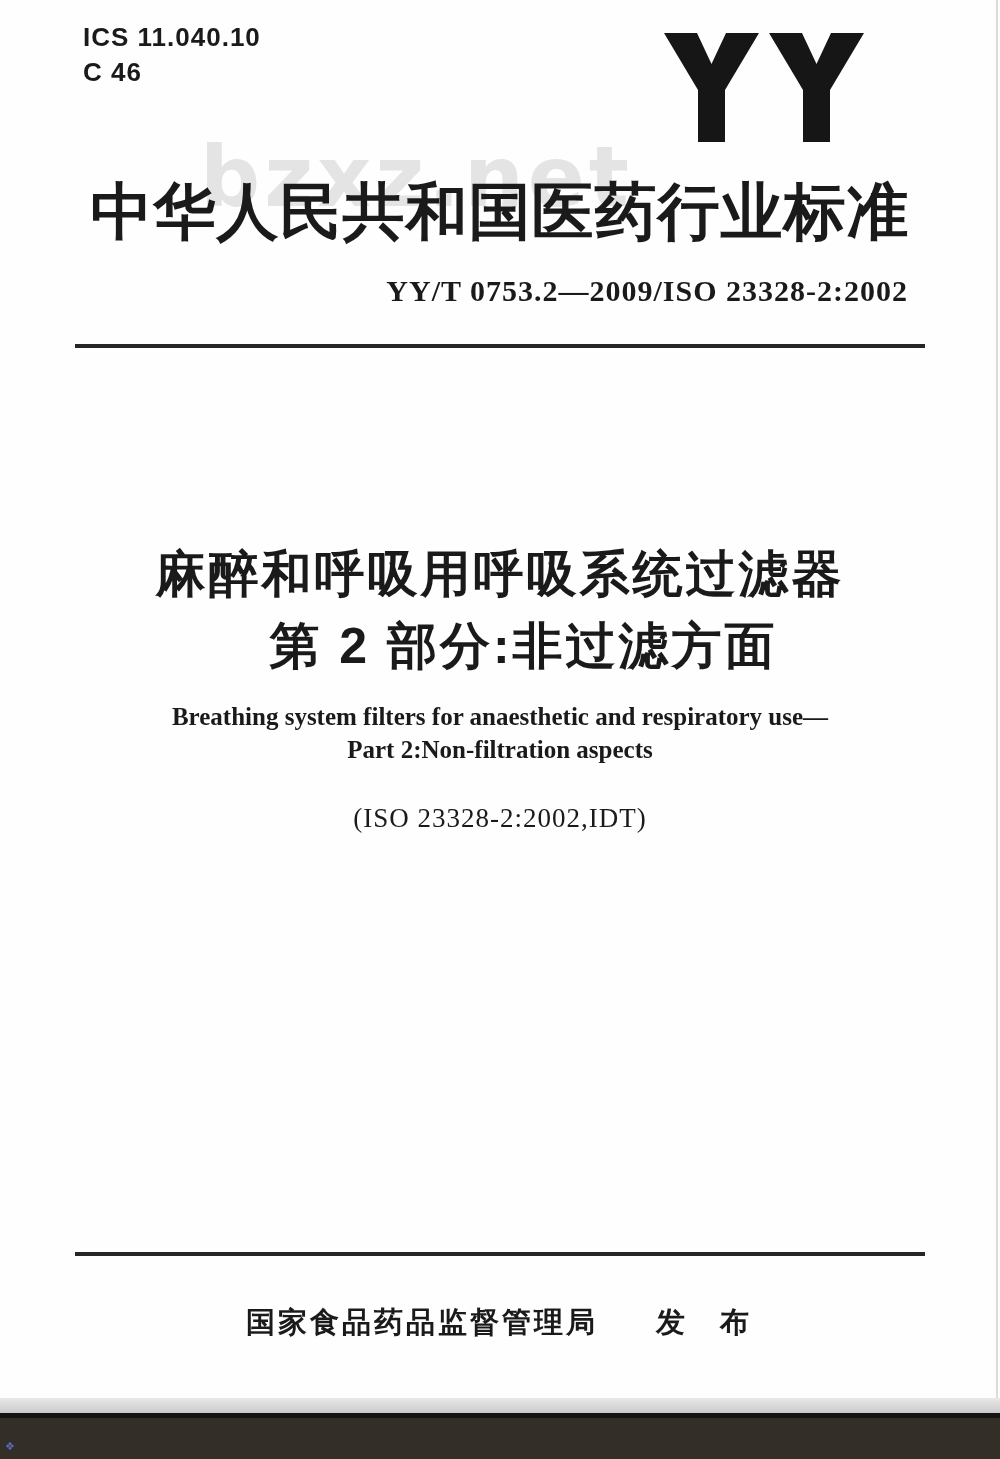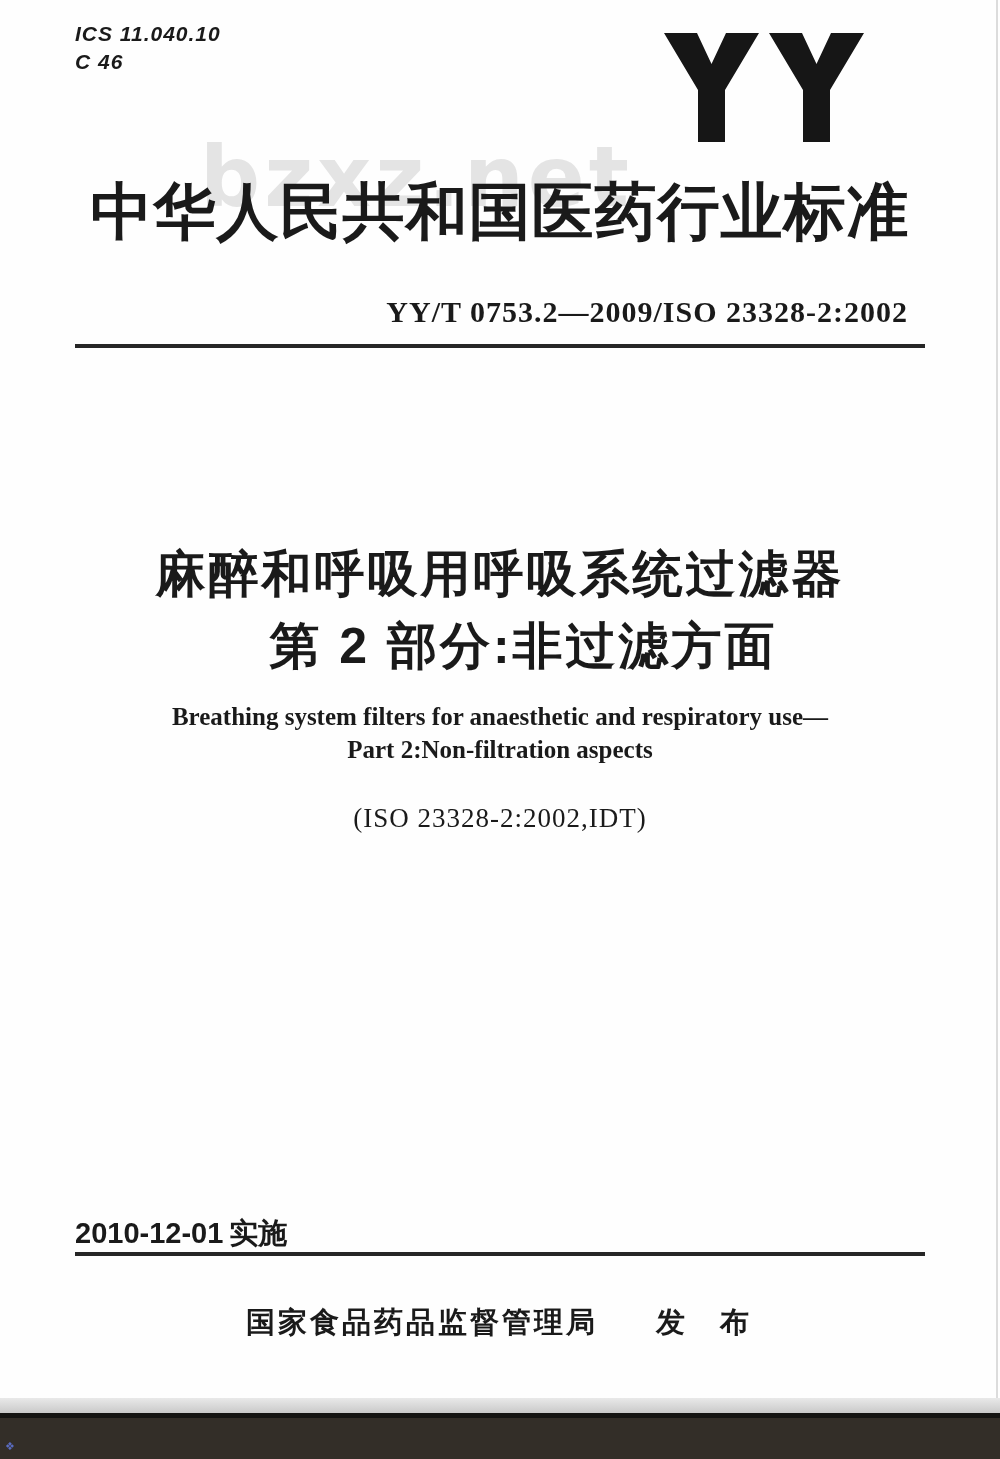--- a/index.html
+++ b/index.html
@@ -11,24 +11,23 @@
     overflow:hidden;
     font-family:"Liberation Sans", sans-serif;
     color:#1a1a1a;
   }
   .page-edge-right {
     position:absolute; top:0; right:2px; width:2px; height:1398px;
     background:#dcdcdc;
   }
   
   .ics-block {
-    position:absolute; top:20px; left:75px;
-    font-weight:bold; font-size:21px; line-height:1.35;
+    position:absolute; top:20px; left:83px;
+    font-weight:bold; font-size:26px; line-height:1.35;
     letter-spacing:1px;
-    font-style:italic;
   }
   
   .yy-logo {
     position:absolute; top:33px; left:664px;
     width:200px; height:109px;
   }
   
   .watermark {
     position:absolute; top:128px; left:200px;
     font-size:84px; font-weight:bold; letter-spacing:4px;
@@ -42,21 +41,21 @@
     text-align:center;
     font-size:62px; font-weight:bold; line-height:1.1;
     letter-spacing:1px;
     z-index:1;
   }
   
   .standard-number {
     position:absolute; top:274px; left:0; right:92px;
     text-align:right;
     font-family:"Liberation Serif", serif;
-    font-weight:bold; font-size:30px; letter-spacing:1px;margin-top:21px;
+    font-weight:bold; font-size:30px; letter-spacing:1px;
   }
   .rule-top {
     position:absolute; top:344px; left:75px; right:75px; height:4px;
     background:#262626;
   }
   
   .doc-title-cn1 {
     position:absolute; top:541px; left:0; width:1000px;
     text-align:center; font-size:50px; font-weight:bold; letter-spacing:3px;
   }
@@ -148,23 +147,20 @@
 
 <div class="doc-title-cn1">麻醉和呼吸用呼吸系统过滤器</div>
 <div class="doc-title-cn2">第 2 部分:非过滤方面</div>
 
 <div class="doc-title-en1">Breathing system filters for anaesthetic and respiratory use—</div>
 <div class="doc-title-en2">Part 2:Non-filtration aspects</div>
 
 <div class="iso-equiv">(ISO 23328-2:2002,IDT)</div>
 
 <div class="dates-row">
-  <div class="date-group">
-    <span>2010-12-01</span><span>实施</span>
-  </div>
 </div>
 
 <div class="rule-bottom"></div>
 
 <div class="publisher-row">
   <span>国家食品药品监督管理局</span><span class="gap"></span><span>发　布</span>
 </div>
 
 <div class="bottom-gray-band"></div>
 <div class="bottom-dark-line"></div>

